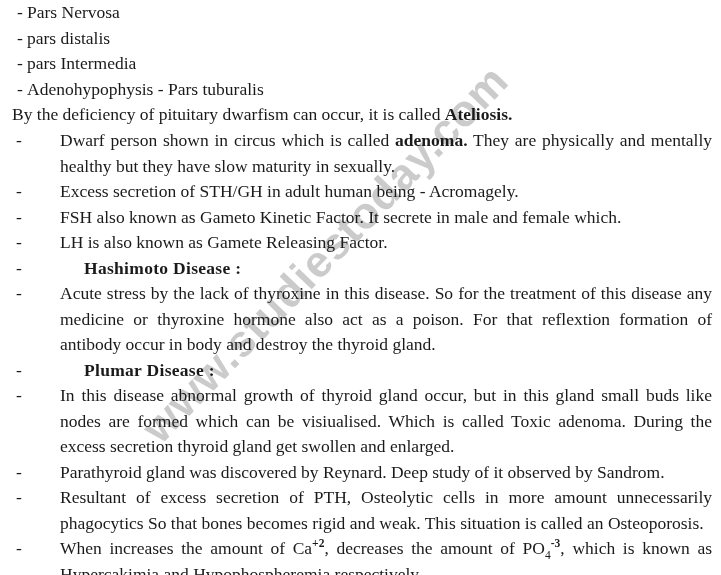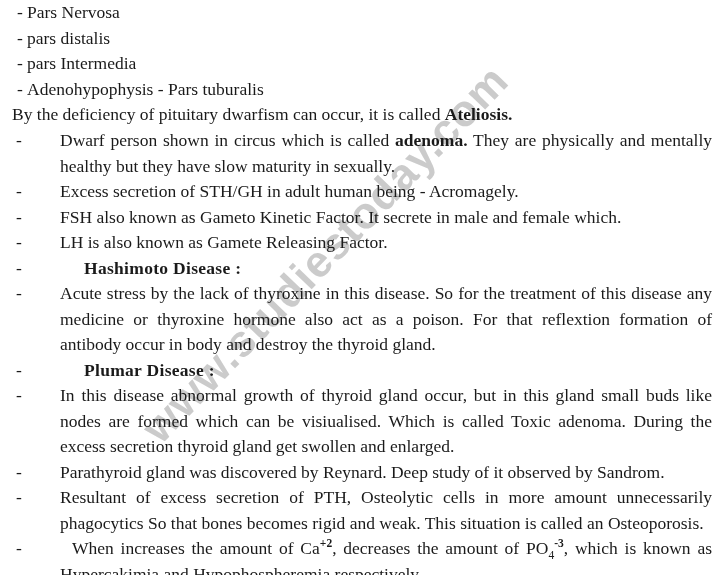--- a/index.html
+++ b/index.html
@@ -181,18 +181,18 @@
         <p class="item">
           <span class="bullet">-</span>
           <span class="txt"><span>Parathyroid gland was discovered by Reynard. Deep study of it observed by Sandrom.</span></span>
         </p>
         <p class="item">
           <span class="bullet">-</span>
           <span class="txt"><span>Resultant of excess secretion of PTH, Osteolytic cells in more amount unnecessarily phagocytics So that bones becomes rigid and weak. This situation is called an Osteoporosis.</span></span>
         </p>
         <p class="item">
           <span class="bullet">-</span>
-          <span class="txt"><span style="white-space: pre-wrap; margin-left: 12px;">When increases the amount of </span><span>Ca</span><sup>+2</sup><span style="white-space: pre-wrap;">, decreases the amount of </span><span>PO</span><sub>4</sub><sup>-3</sup><span style="white-space: pre-wrap;">, which is known as Hypercakimia and Hypophospheremia respectively.</span></span>
+          <span class="txt"><span style="white-space: pre-wrap;">When increases the amount of </span><span>Ca</span><sup>+2</sup><span style="white-space: pre-wrap;">, decreases the amount of </span><span>PO</span><sub>4</sub><sup>-3</sup><span style="white-space: pre-wrap;">, which is known as Hypercakimia and Hypophospheremia respectively.</span></span>
         </p>
       </div>
 
   </div>
 </div>
 
 </body></html>

